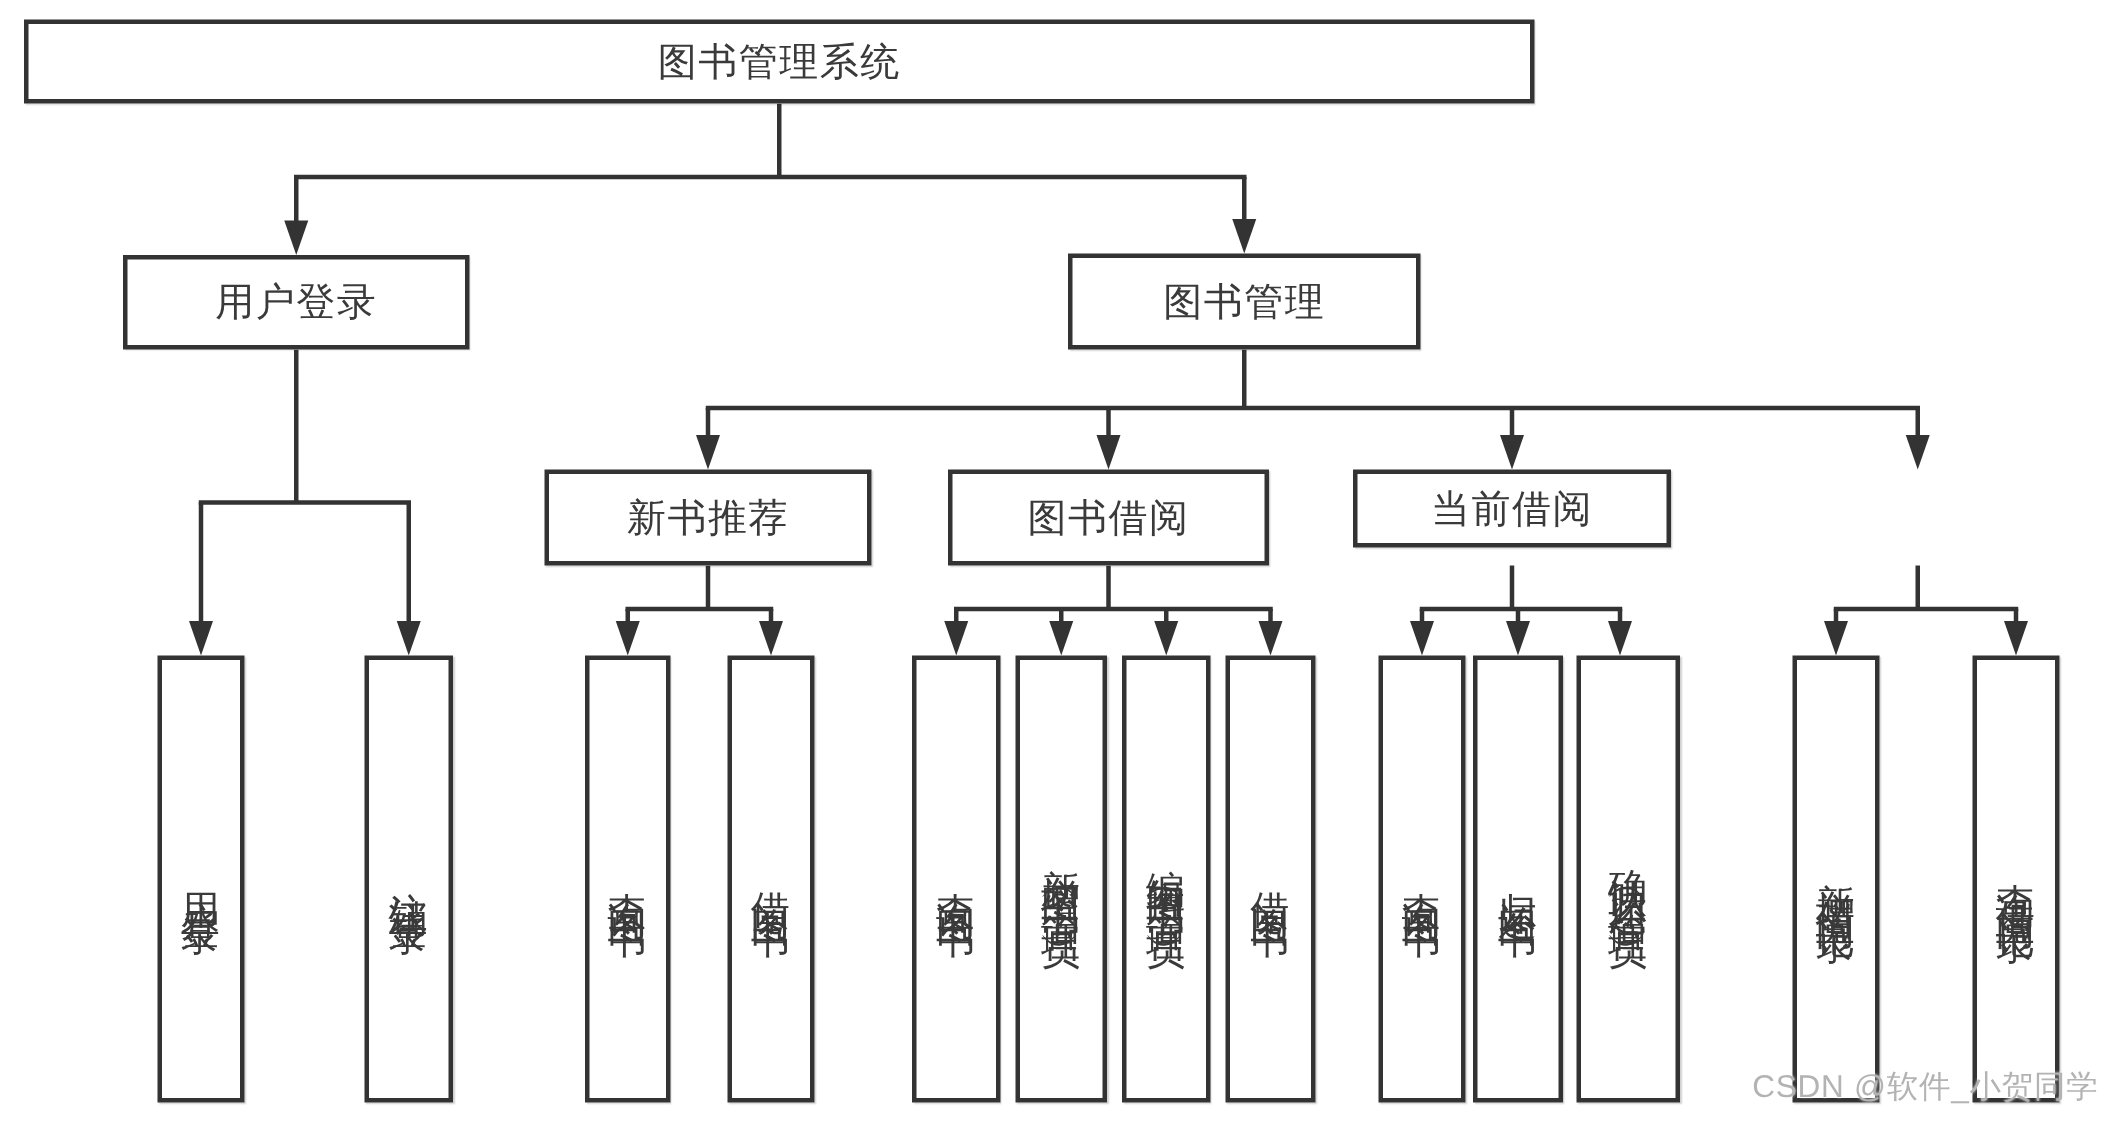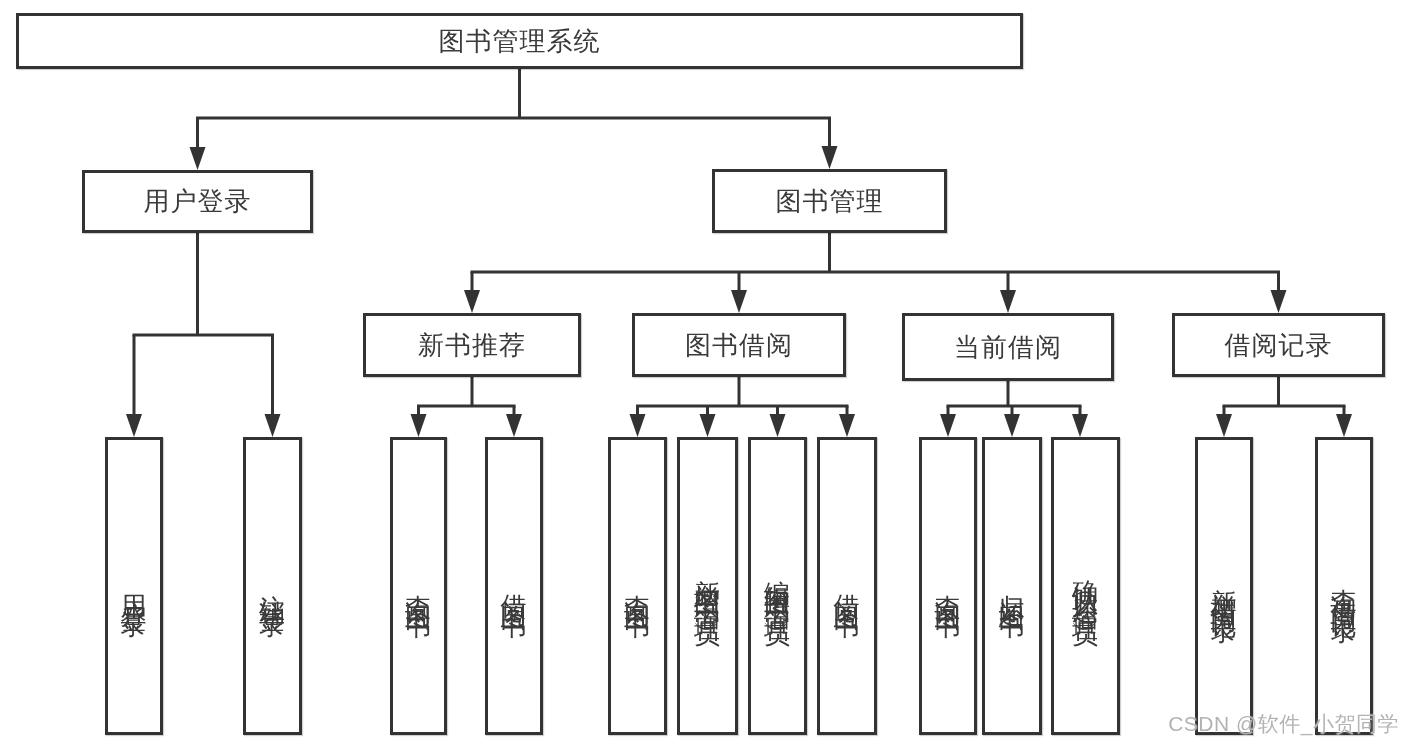--- a/index.html
+++ b/index.html
@@ -125,25 +125,22 @@
   <div class="node" style="left:712px; top:169px; width:235px; height:64px;font-family:Liberation Serif, serif;">
     <span class="hlabel">图书管理</span>
   </div>
 
   <div class="node" style="left:632px; top:313px; width:214px; height:64px;">
     <span class="hlabel">图书借阅</span>
   </div>
   <div class="node" style="left:363px; top:313px; width:218px; height:64px;">
     <span class="hlabel">新书推荐</span>
   </div>
-  <div class="node" style="left:902px; top:313px; width:212px; height:68px;">
+  <div class="node" style="left:902px; top:313px; width:212px; height:52px;">
     <span class="hlabel">当前借阅</span>
-  </div>
-  <div class="node" style="left:1172px; top:313px; width:213px; height:64px;">
-    <span class="hlabel">借阅记录</span>
   </div>
 
   <div class="node leaf" style="left:105px; top:437px; width:58px; height:298px;">
     <span class="vlabel">用户登录</span>
   </div>
   <div class="node leaf" style="left:243px; top:437px; width:59px; height:298px;">
     <span class="vlabel">注销登录</span>
   </div>
 
   <div class="node leaf" style="left:390px; top:437px; width:57px; height:298px;">

